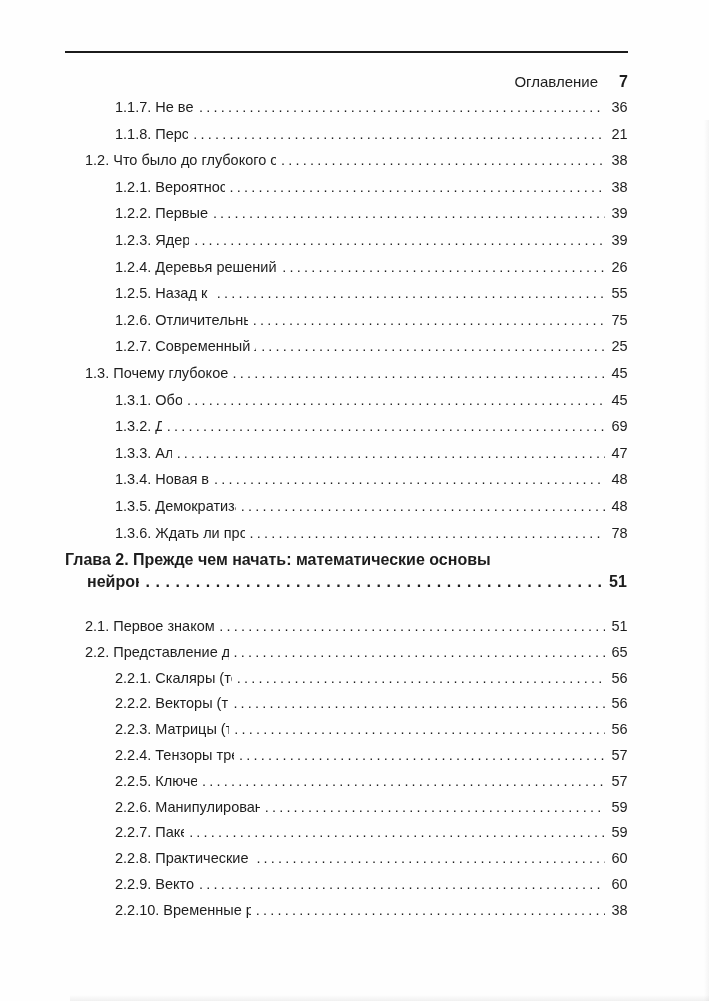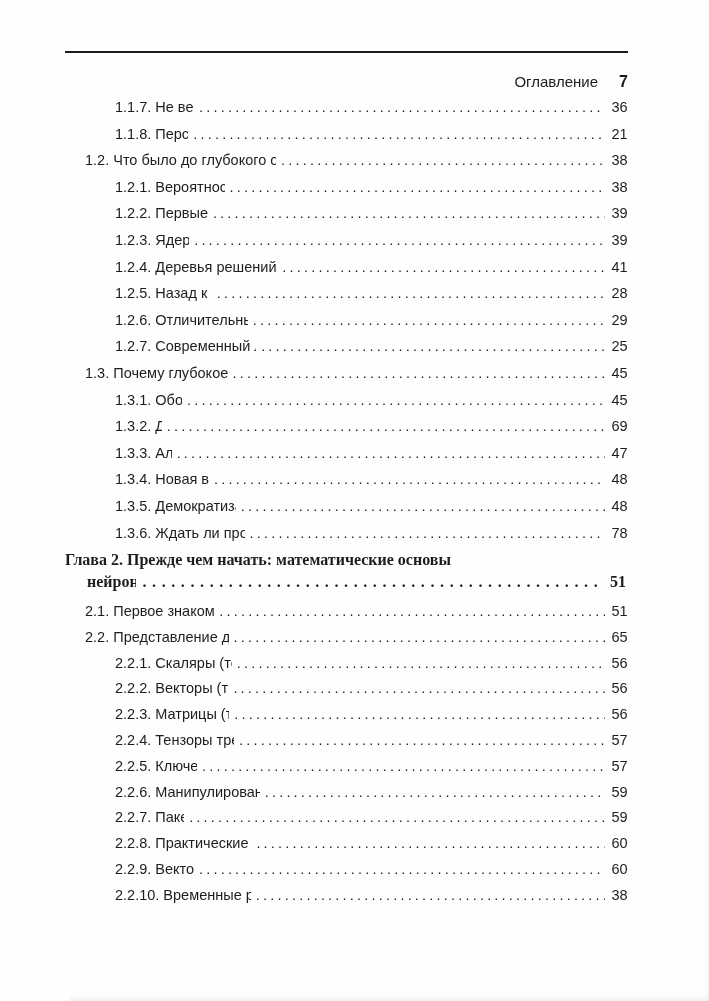--- a/index.html
+++ b/index.html
@@ -42,22 +42,22 @@
   }
   .dots{
     flex:1 1 auto;min-width:10px;overflow:hidden;white-space:nowrap;
     letter-spacing:3.2px;margin-left:5px;
   }
   .page-num{
     margin-left:4px;min-width:21px;text-align:center;white-space:nowrap;
     flex:0 0 auto;
   }
   .toc-chapter{
-    margin-top:3px;margin-bottom:7px;
-    font-weight:bold;font-size:16px;font-family:Liberation Serif, serif;
+    margin-top:3px;margin-bottom:22px;
+    font-weight:bold;font-size:16px;
   }
   .toc-chapter .ch-line1{
     line-height:21.5px;white-space:nowrap;
   }
   .toc-chapter .toc-row{
     font-size:16px;line-height:21.5px;padding-left:22px;
   }
   .toc-chapter .dots{letter-spacing:5.6px;margin-left:6px;}
   .toc-chapter .page-num{min-width:24px;}
   
@@ -108,31 +108,31 @@
         <span class="page-num">39</span>
       </div>
       <div class="toc-row lvl3">
         <span class="label">1.2.3. Ядерные методы</span>
         <span class="dots">........................................................................................................................</span>
         <span class="page-num">39</span>
       </div>
       <div class="toc-row lvl3">
         <span class="label">1.2.4. Деревья решений, случайные леса и градиентный бустинг</span>
         <span class="dots">........................................................................................................................</span>
-        <span class="page-num">41</span>
+        <span class="page-num">26</span>
       </div>
       <div class="toc-row lvl3">
         <span class="label">1.2.5. Назад к нейронным сетям</span>
         <span class="dots">........................................................................................................................</span>
-        <span class="page-num">28</span>
+        <span class="page-num">55</span>
       </div>
       <div class="toc-row lvl3">
         <span class="label">1.2.6. Отличительные черты глубокого обучения</span>
         <span class="dots">........................................................................................................................</span>
-        <span class="page-num">29</span>
+        <span class="page-num">75</span>
       </div>
       <div class="toc-row lvl3">
         <span class="label">1.2.7. Современный ландшафт машинного обучения</span>
         <span class="dots">........................................................................................................................</span>
         <span class="page-num">25</span>
       </div>
       <div class="toc-row lvl2">
         <span class="label">1.3. Почему глубокое обучение? Почему сейчас?</span>
         <span class="dots">........................................................................................................................</span>
         <span class="page-num">45</span>

